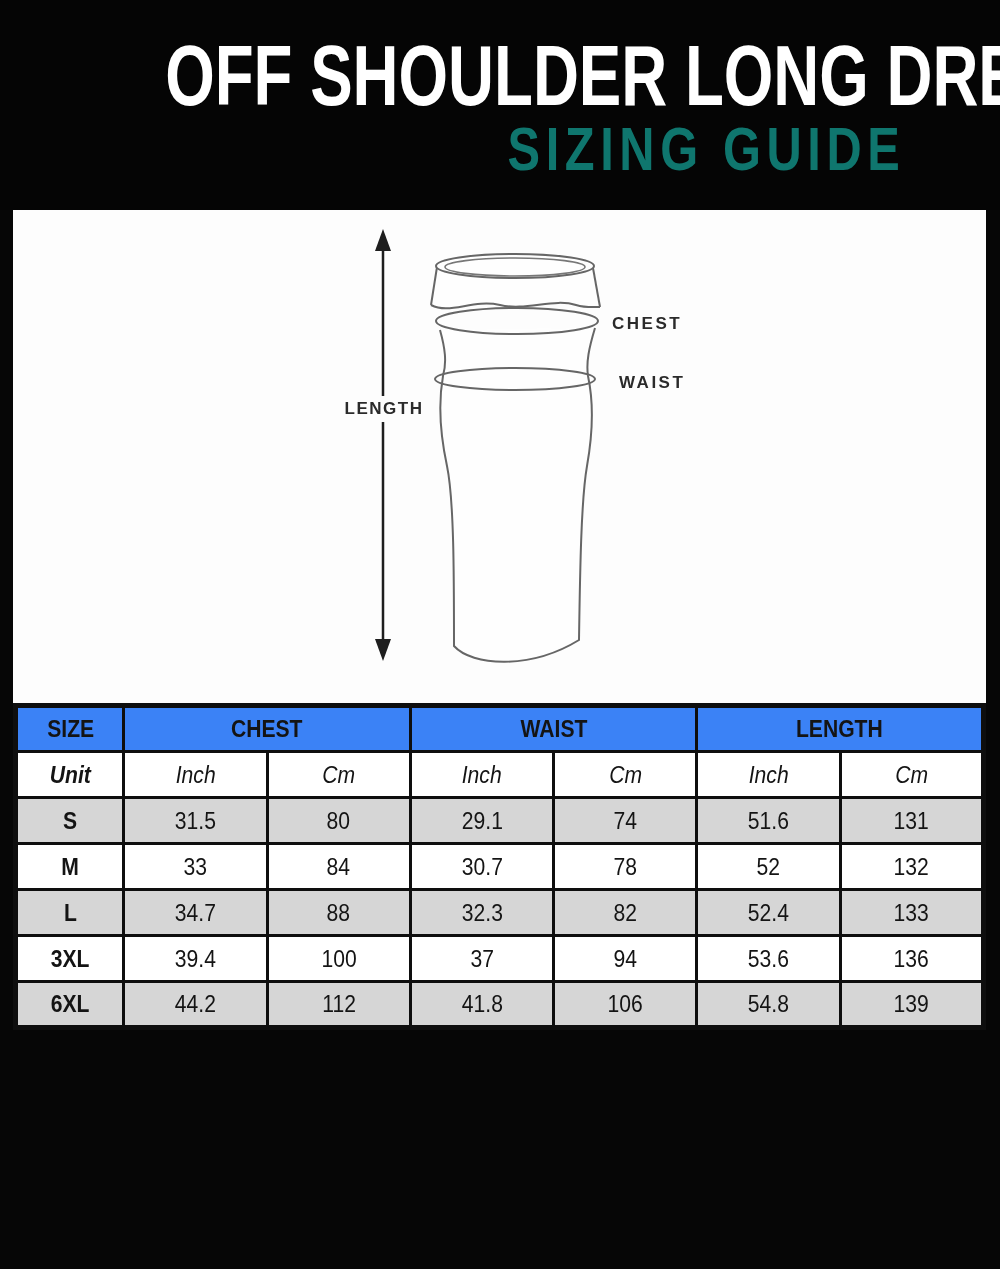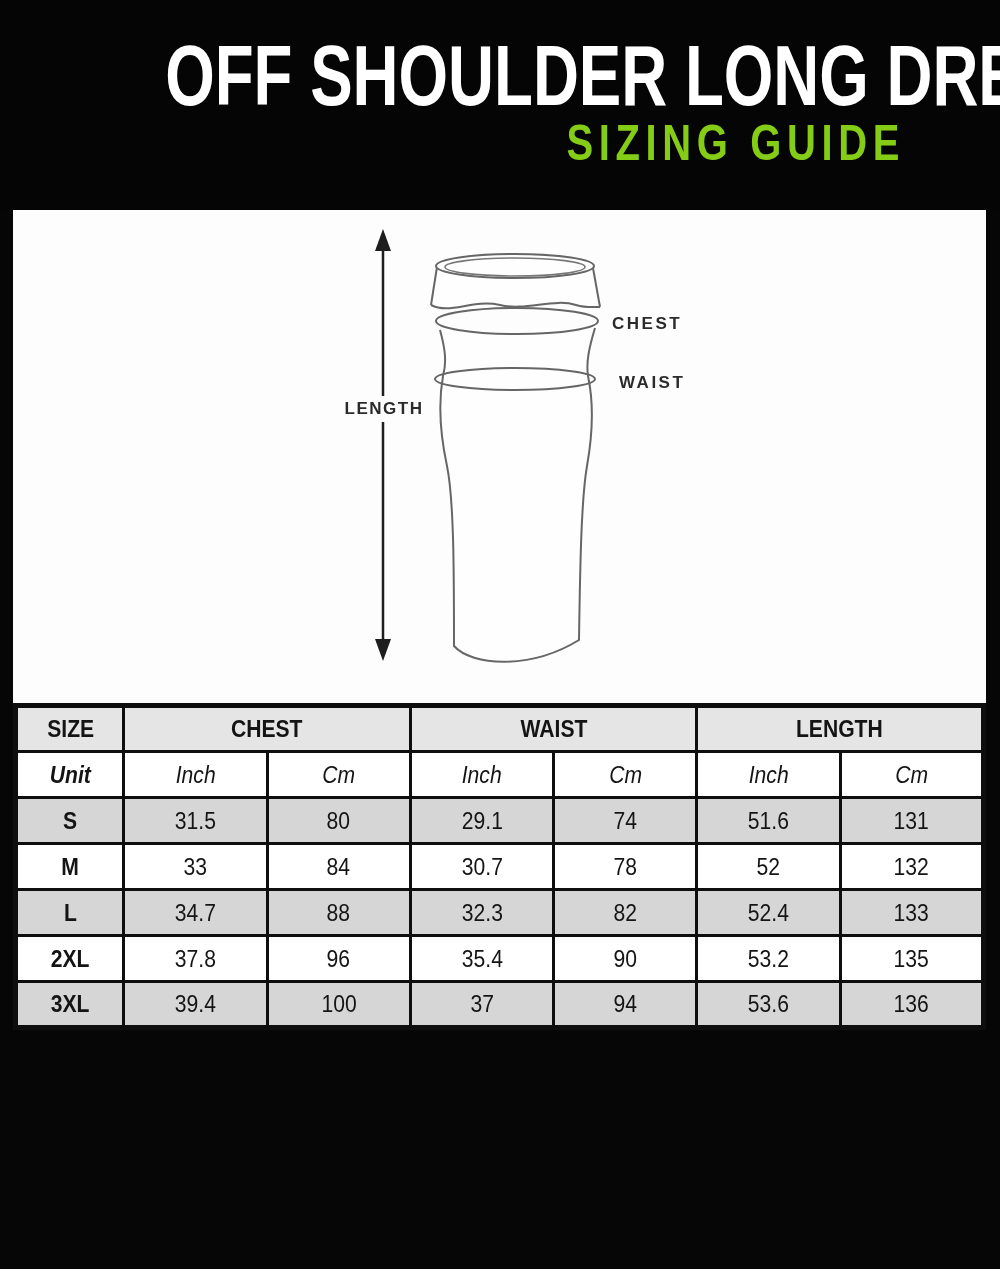--- a/index.html
+++ b/index.html
@@ -17,22 +17,22 @@
   .hero { position: relative; width: 1000px; height: 210px; background: #050505; }
   .hero-title {
     position: absolute; top: 30px; left: 0; right: 0;
     text-align: center; white-space: nowrap;
     font-size: 86px; font-weight: 700; line-height: 1.05;
     color: #ffffff;
   }
   .hero-title .squeeze { display: inline-block; transform: scaleX(0.74); transform-origin: center; letter-spacing: 0px; }
   .hero-subtitle {
     position: absolute; top: 117px; right: 95px; white-space: nowrap;
-    font-size: 50px; font-weight: 700; line-height: 1.05;
-    color: #84cc16;
+    font-size: 61px; font-weight: 700; line-height: 1.05;
+    color: #0f766e;
   }
   .hero-subtitle .squeeze { display: inline-block; transform: scaleX(0.80); transform-origin: right center; letter-spacing: 7px; }
 
   
   .panel { position: absolute; left: 13px; top: 210px; width: 973px; background: #ffffff; }
 
   
   .diagram { position: relative; width: 973px; height: 493px; background: #fdfdfd; }
   .diagram svg { position: absolute; left: 0; top: 0; }
   .diag-label {
@@ -48,21 +48,21 @@
     width: 973px; border-collapse: collapse; table-layout: fixed;
     border: 5px solid #0e0e0e;
     font-family: "Liberation Sans", sans-serif;
     color: #141414;
   }
   table.size-table td, table.size-table th {
     border: 3px solid #0e0e0e;
     height: 46px; text-align: center; vertical-align: middle;
     font-size: 24px; background: #ffffff; font-weight: 400;
   }
-  table.size-table thead th.group { background: #e5e5e5; font-weight: 700; }
+  table.size-table thead th.group { background: #3b82f6; font-weight: 700; }
   table.size-table .unit-row td { font-style: italic; background: #ffffff; }
   table.size-table .unit-row td.unit-label { font-weight: 700; }
   table.size-table tbody td { background: #ffffff; }
   table.size-table tbody tr:nth-child(odd) td { background: #d6d6d6; }
   table.size-table tbody td.size-col { font-weight: 700; }
   .cx { display: inline-block; transform: scaleX(0.88); transform-origin: center; white-space: nowrap; }
 </style>
 </head>
 <body>
 
@@ -160,32 +160,32 @@
         <tr>
           <td class="size-col"><span class="cx">L</span></td>
           <td><span class="cx">34.7</span></td>
           <td><span class="cx">88</span></td>
           <td><span class="cx">32.3</span></td>
           <td><span class="cx">82</span></td>
           <td><span class="cx">52.4</span></td>
           <td><span class="cx">133</span></td>
         </tr>
         <tr>
-          <td class="size-col"><span class="cx">2XL</span></td>
-          <td><span class="cx">37.8</span></td>
-          <td><span class="cx">96</span></td>
-          <td><span class="cx">35.4</span></td>
-          <td><span class="cx">90</span></td>
-          <td><span class="cx">53.2</span></td>
-          <td><span class="cx">135</span></td>
-        </tr>
-        <tr>
           <td class="size-col"><span class="cx">3XL</span></td>
           <td><span class="cx">39.4</span></td>
           <td><span class="cx">100</span></td>
           <td><span class="cx">37</span></td>
           <td><span class="cx">94</span></td>
           <td><span class="cx">53.6</span></td>
           <td><span class="cx">136</span></td>
         </tr>
+        <tr>
+          <td class="size-col"><span class="cx">6XL</span></td>
+          <td><span class="cx">44.2</span></td>
+          <td><span class="cx">112</span></td>
+          <td><span class="cx">41.8</span></td>
+          <td><span class="cx">106</span></td>
+          <td><span class="cx">54.8</span></td>
+          <td><span class="cx">139</span></td>
+        </tr>
       </tbody>
   </table>
 </div>
 
 </body></html>

